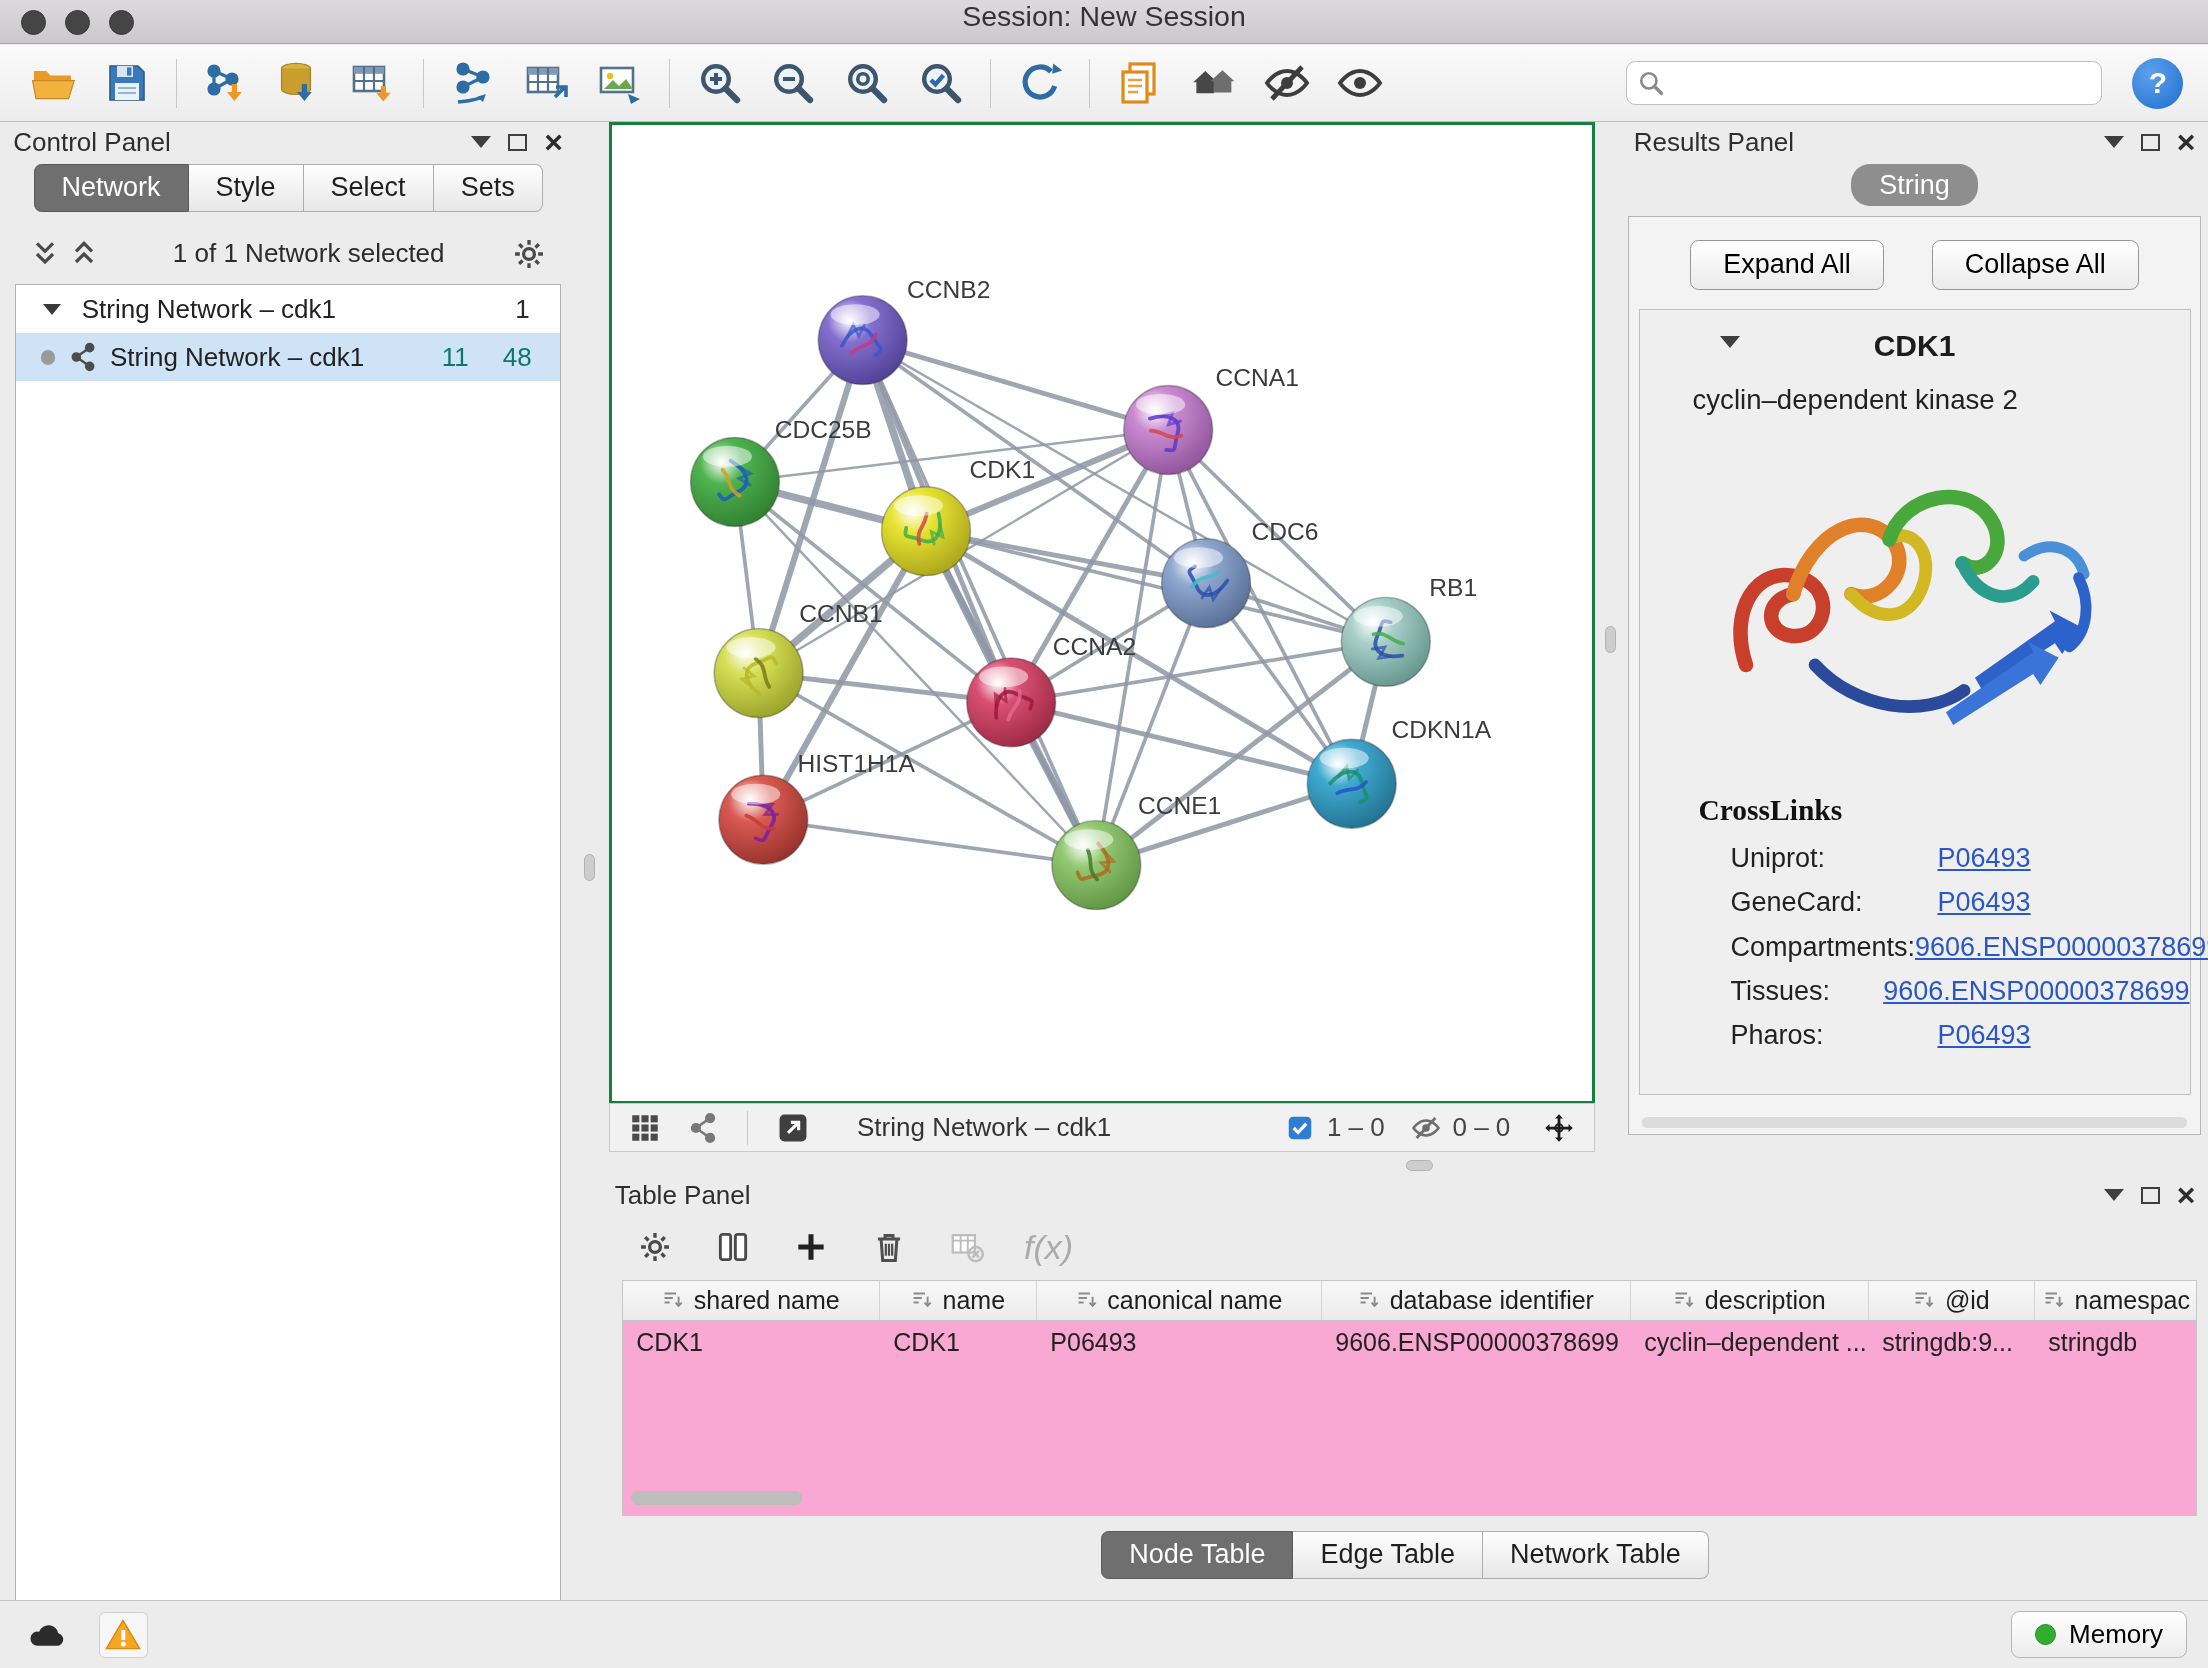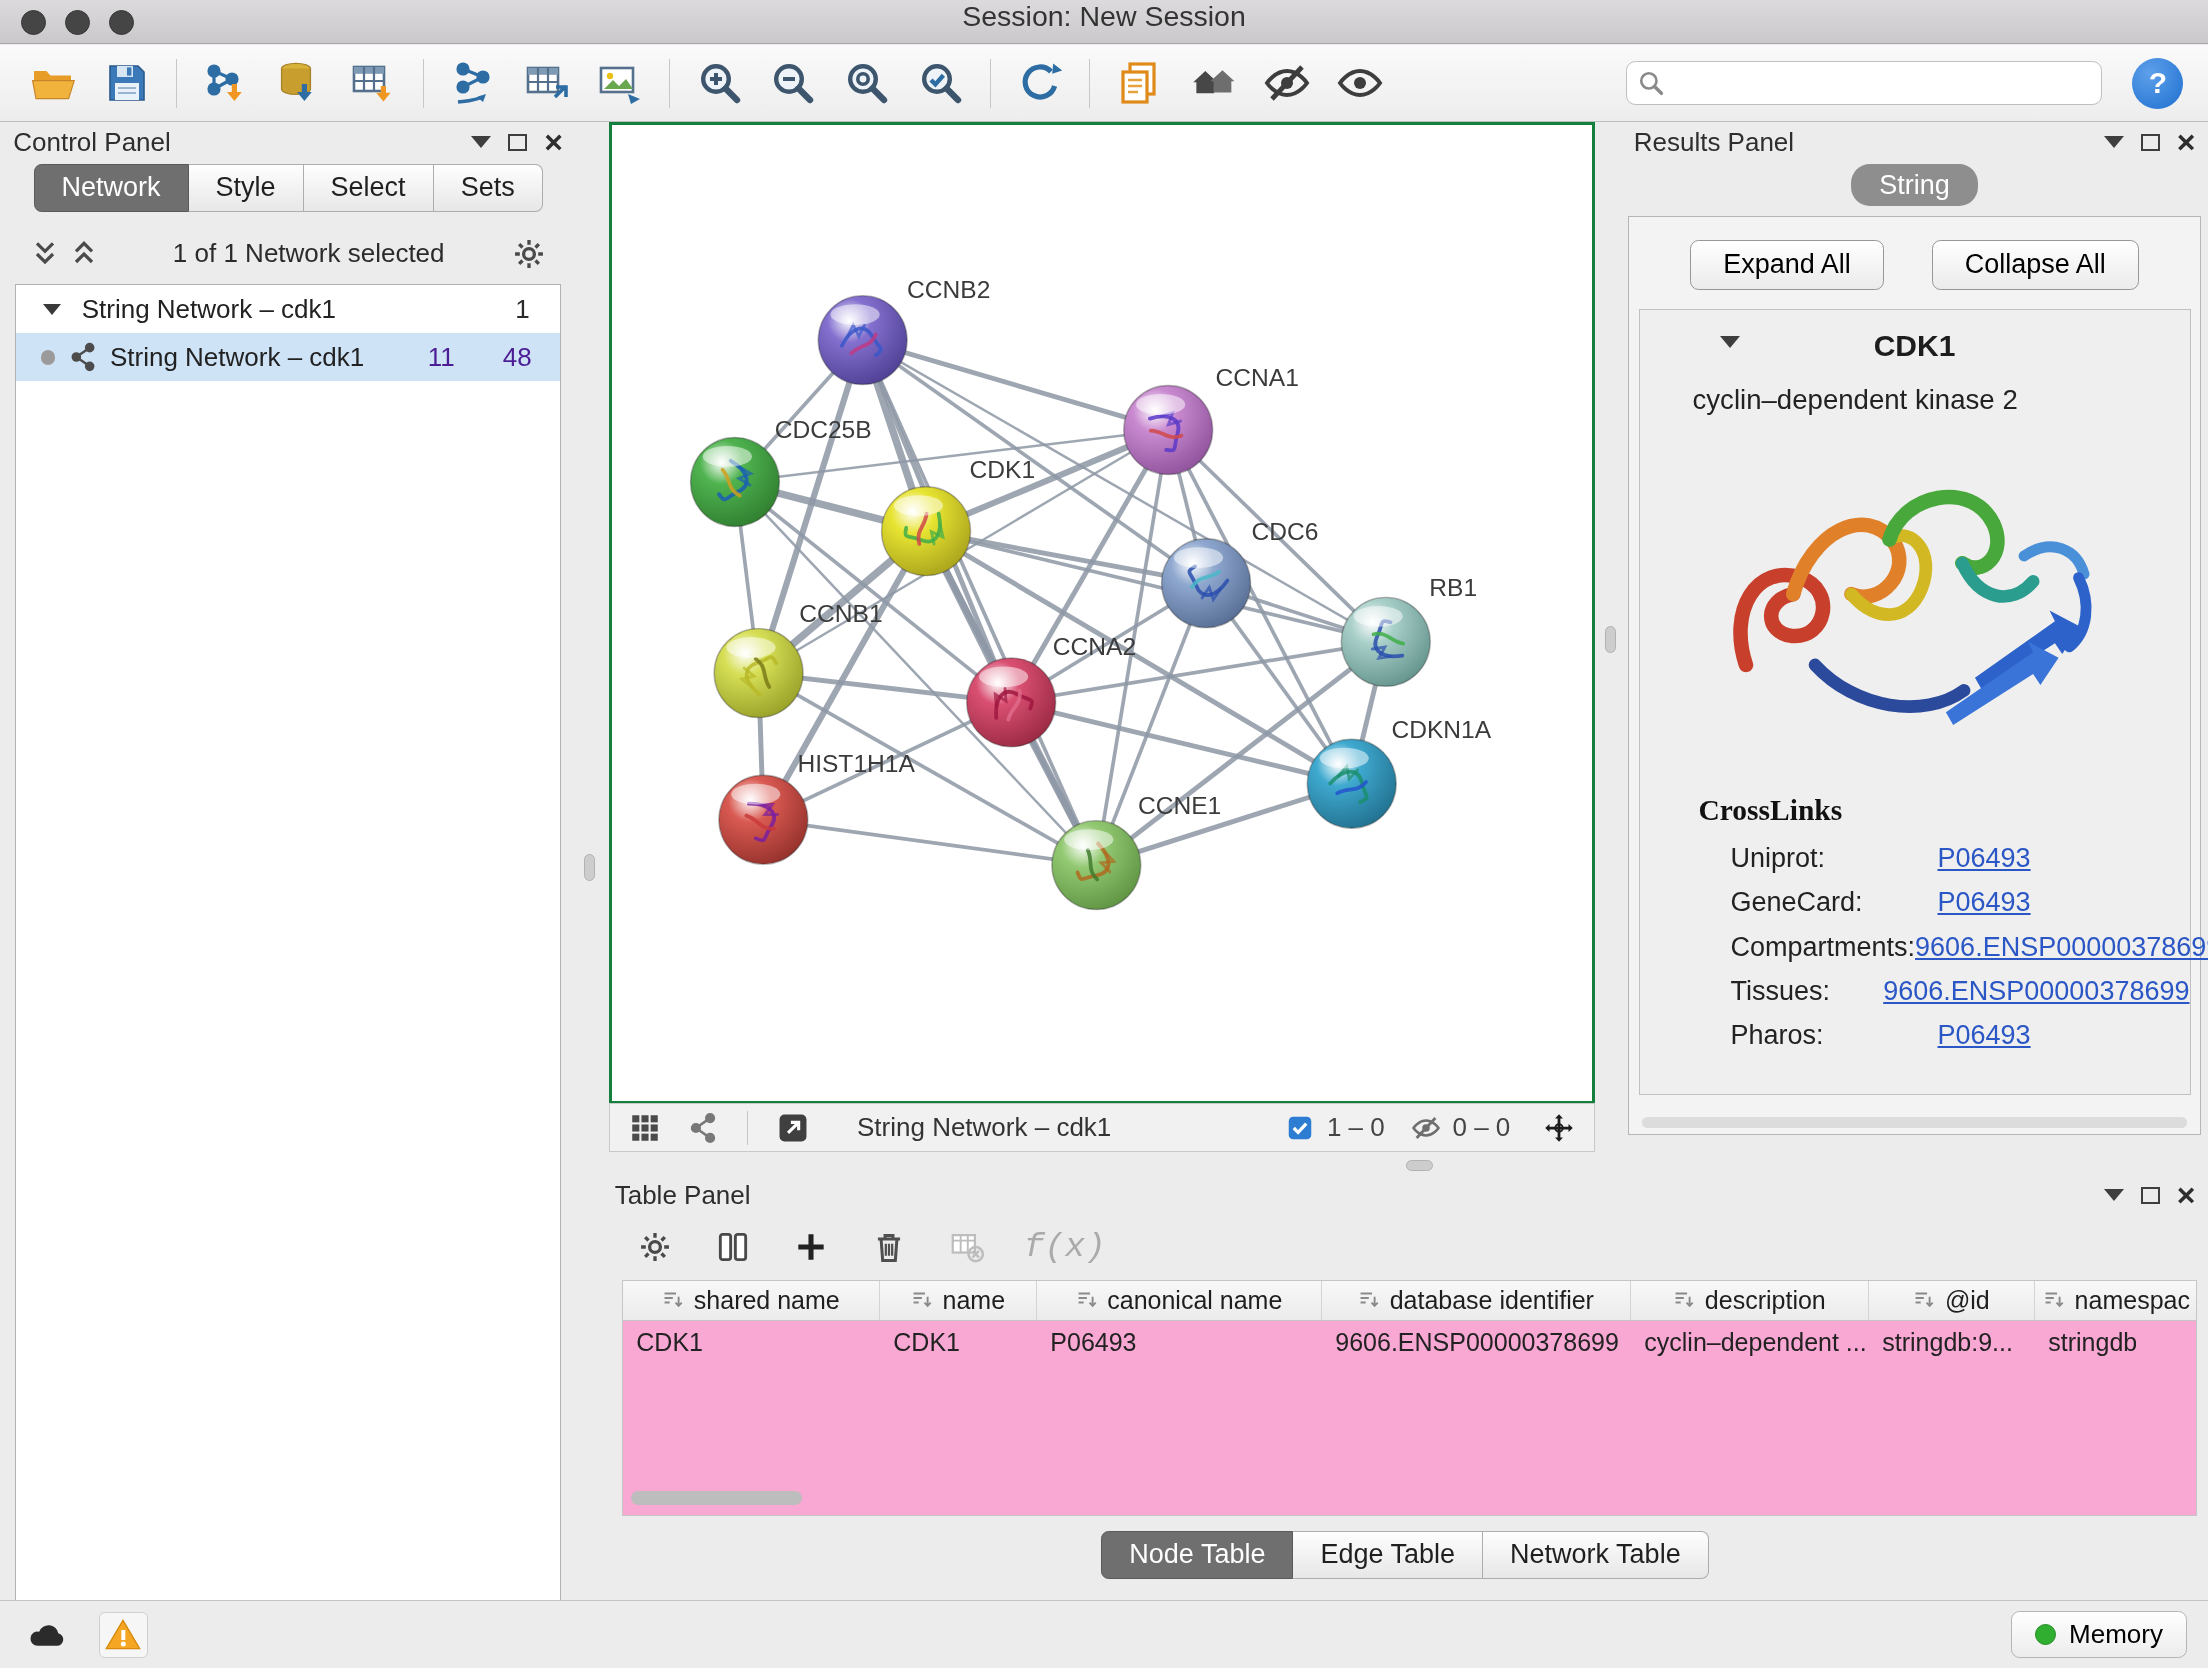--- a/index.html
+++ b/index.html
@@ -40,21 +40,21 @@
   .cp-status .chev{width:32px;height:32px;margin-right:7.6px;cursor:pointer}
   .cp-status .txt{flex:1;text-align:center}
   .gear{width:38px;height:38px;cursor:pointer}
   .tree{margin:11.4px 7.6px 0 7.6px;border:1px solid #b3b3b3;background:#fff;height:calc(100% - 143px)}
   .tree-row{display:flex;align-items:center;height:48px;font-size:26px;padding:0 13.3px;gap:11.4px;cursor:pointer}
   .tree-row.selected{background:#cfe3f7}
   .tree-tri{width:0;height:0;border-left:9.5px solid transparent;border-right:9.5px solid transparent;border-top:11.4px solid #3a3a3a;margin:0 9.5px 0 13.3px}
   .bullet{width:14.3px;height:14.3px;border-radius:50%;background:#9a9a9a;margin-left:11.4px}
   .tree-ic{width:32px;height:32px}
   .tree-count{margin-left:auto;padding-right:17px;color:#2b2b2b}
-  .tree-nums{margin-left:auto;display:flex;gap:48px;padding-right:15px;color:#4c1d95}
+  .tree-nums{margin-left:auto;display:flex;gap:34px;padding-right:15px;color:#0f766e}
 
   
   .network-canvas{position:absolute;left:609px;top:122px;width:986px;height:982px;background:#fff;border:3px solid #15803d}
   .network-canvas svg{width:100%;height:100%;display:block}
   .node-label{font-family:"Liberation Sans",sans-serif;font-size:26px;fill:#3b3b3b}
   .network-toolbar{position:absolute;left:609px;top:1103px;width:986px;height:49px;background:#f1f1f1;border:1px solid #c9c9c9;display:flex;align-items:center;padding:0 13.3px;gap:13.3px;font-size:26px;color:#333}
   .nbtn{background:none;border:none;width:44px;height:42px;display:flex;align-items:center;justify-content:center;cursor:pointer}
   .nbtn svg{width:34px;height:34px}
   .net-name{margin-left:28.5px}
   .nt-right{margin-left:auto;display:flex;align-items:center;gap:11.4px}
@@ -77,21 +77,21 @@
   .cl-row{display:flex;font-size:27px;padding:6.7px 0 6.7px 91px}
   .cl-label{width:207px;color:#222}
   .cl-value{color:#2a56c6;text-decoration:underline;cursor:pointer}
   .rp-scroll{position:absolute;left:13.3px;right:13.3px;bottom:5.7px;height:11.4px;border-radius:5.7px;background:#dcdcdc}
 
   
   .table-panel{position:absolute;left:609px;top:1177px;width:1592px;height:430px}
   .tp-toolbar{display:flex;align-items:center;gap:36px;padding:13.3px 0 11.4px 25px}
   .tp-toolbar .ibtn{background:none;border:none;width:42px;height:42px;cursor:pointer;display:flex;align-items:center;justify-content:center}
   .tp-toolbar svg{width:38px;height:38px}
-  .fx{font-family:Liberation Mono, monospace;font-style:italic;font-size:34px;color:#aaa}
+  .fx{font-family:Liberation Sans, sans-serif;font-style:italic;font-size:34px;color:#aaa}
   .table-wrap{margin-left:13px;width:1575px;height:236px;border:1px solid #c6c6c6;background:#f9a8d4;overflow:hidden;position:relative}
   .thead{display:flex;background:linear-gradient(#f8f8f8,#ebebeb);border-bottom:1px solid #c6c6c6;height:40px}
   .th{display:flex;align-items:center;justify-content:center;gap:8.6px;font-size:25px;color:#1e1e1e;border-right:1px solid #d4d4d4;overflow:hidden;white-space:nowrap;flex:none;cursor:pointer}
   .th svg{width:23px;height:23px;flex:none}
   .trow{display:flex;height:44px;align-items:center}
   .td{font-size:25px;padding:0 13.3px;white-space:nowrap;overflow:hidden;flex:none}
   .hscroll{position:absolute;left:7.6px;bottom:9.5px;width:171px;height:14.3px;border-radius:7.6px;background:#bdbdbd;cursor:pointer}
   .tp-tabs{display:flex;justify-content:center;margin-top:15px}
 
   

